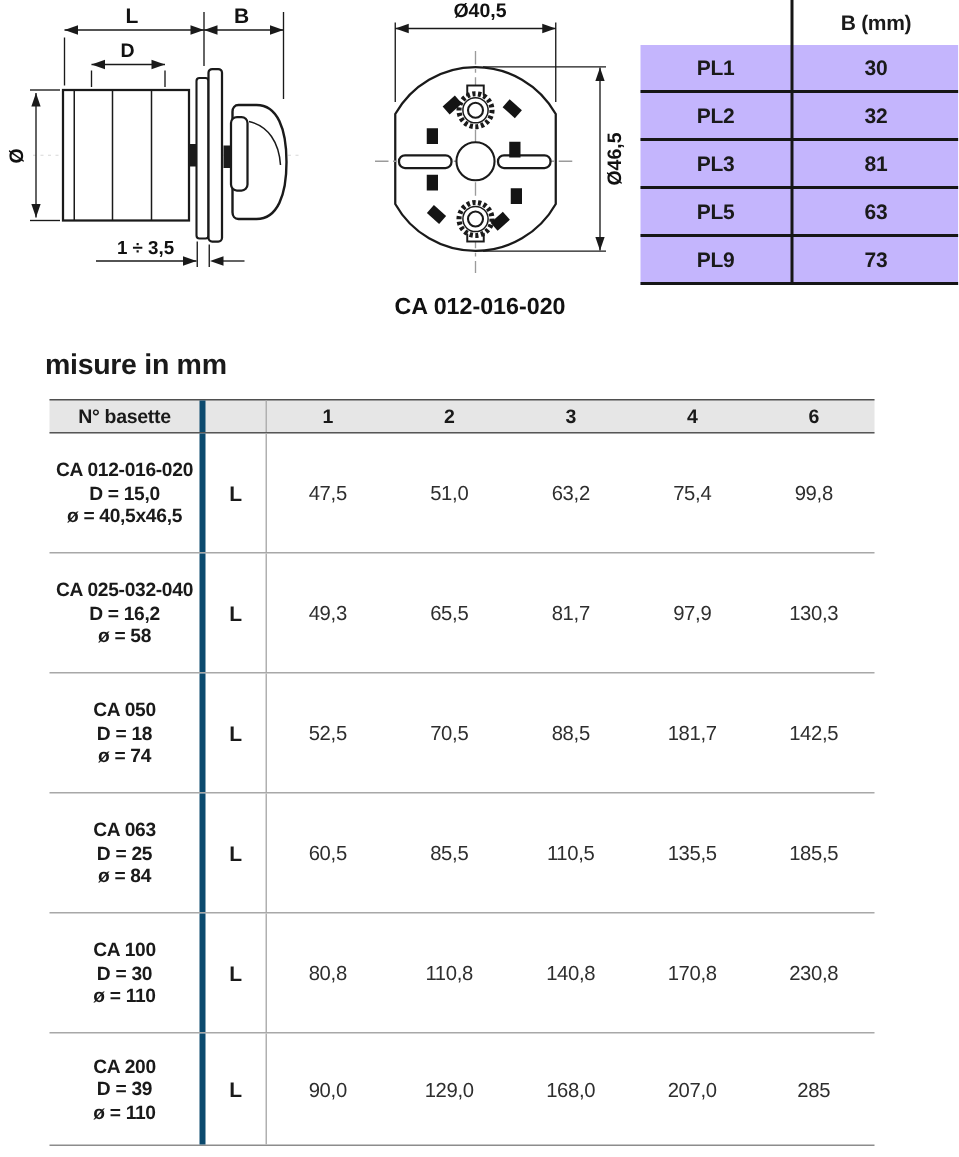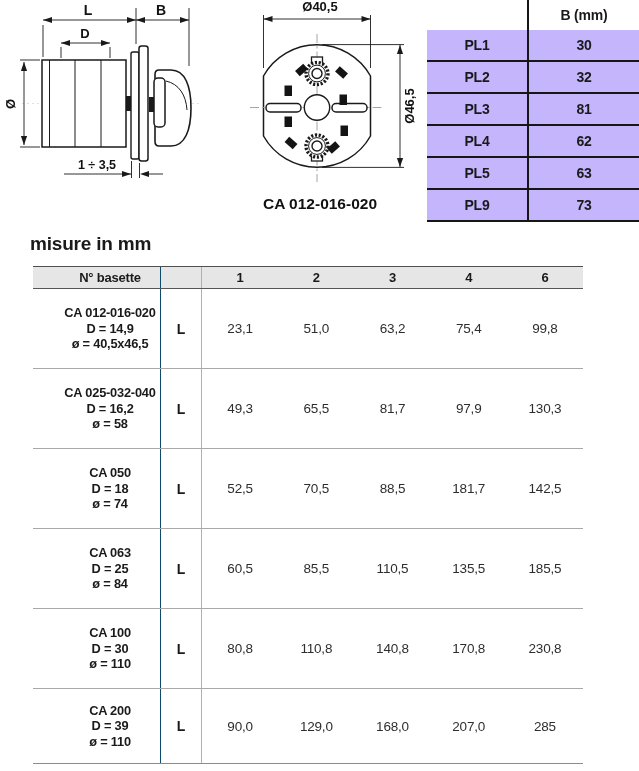--- a/index.html
+++ b/index.html
@@ -20,21 +20,21 @@
   .pl-head .pl-c1{border-right:2px solid #161616;}
 
   
   .note{position:absolute;left:30px;top:233px;font-size:19px;font-weight:bold;letter-spacing:-0.2px;}
 
   
   .main-table{position:absolute;left:33px;top:266px;width:550px;letter-spacing:-0.2px;}
   .mt-header{display:flex;height:21px;background:#e6e6e6;border-top:1.5px solid #4f4f4f;border-bottom:1.5px solid #565656;font-size:13px;font-weight:bold;}
   .mt-row{display:flex;height:79px;border-bottom:1px solid #a8a8a8;}
   .mt-row:last-child{height:74px;border-bottom:1.5px solid #8c8c8c;}
-  .mt-c1{width:100px;border-right:1px solid #0c4a6e;display:flex;flex-direction:column;align-items:center;justify-content:center;text-align:center;margin-left:27px;}
+  .mt-c1{width:100px;border-right:4px solid #0c4a6e;display:flex;flex-direction:column;align-items:center;justify-content:center;text-align:center;}
   .mt-c2{width:40px;border-right:1px solid #b0b0b0;display:flex;align-items:center;justify-content:center;}
   .mt-vals{flex:1;display:flex;align-items:center;}
   .mt-val{flex:1;text-align:center;}
   .mt-header .mt-c1,.mt-header .mt-c2{height:100%;flex-direction:row;}
   .mt-row .mt-c1{font-size:12.8px;font-weight:bold;line-height:15.5px;}
   .mt-row .mt-c2{font-size:14px;font-weight:bold;}
   .mt-row .mt-val{font-size:13.5px;color:#2e2e2e;}
   .mt-header .mt-val{font-weight:bold;}
 </style>
 </head>
@@ -168,24 +168,20 @@
     </div>
     <div class="pl-row">
       <div class="pl-c1">PL2</div>
       <div class="pl-c2">32</div>
     </div>
     <div class="pl-row">
       <div class="pl-c1">PL3</div>
       <div class="pl-c2">81</div>
     </div>
     <div class="pl-row">
-      <div class="pl-c1">PL4</div>
-      <div class="pl-c2">62</div>
-    </div>
-    <div class="pl-row">
       <div class="pl-c1">PL5</div>
       <div class="pl-c2">63</div>
     </div>
     <div class="pl-row">
       <div class="pl-c1">PL9</div>
       <div class="pl-c2">73</div>
     </div>
   </div>
 
   <div class="note">misure in mm</div>
@@ -199,26 +195,26 @@
         <div class="mt-val">2</div>
         <div class="mt-val">3</div>
         <div class="mt-val">4</div>
         <div class="mt-val">6</div>
       </div>
     </div>
 
     <div class="mt-row">
       <div class="mt-c1">
         <div>CA 012-016-020</div>
-        <div>D = 14,9</div>
+        <div>D = 15,0</div>
         <div>ø = 40,5x46,5</div>
       </div>
       <div class="mt-c2">L</div>
       <div class="mt-vals">
-        <div class="mt-val">23,1</div>
+        <div class="mt-val">47,5</div>
         <div class="mt-val">51,0</div>
         <div class="mt-val">63,2</div>
         <div class="mt-val">75,4</div>
         <div class="mt-val">99,8</div>
       </div>
     </div>
 
     <div class="mt-row">
       <div class="mt-c1">
         <div>CA 025-032-040</div>

